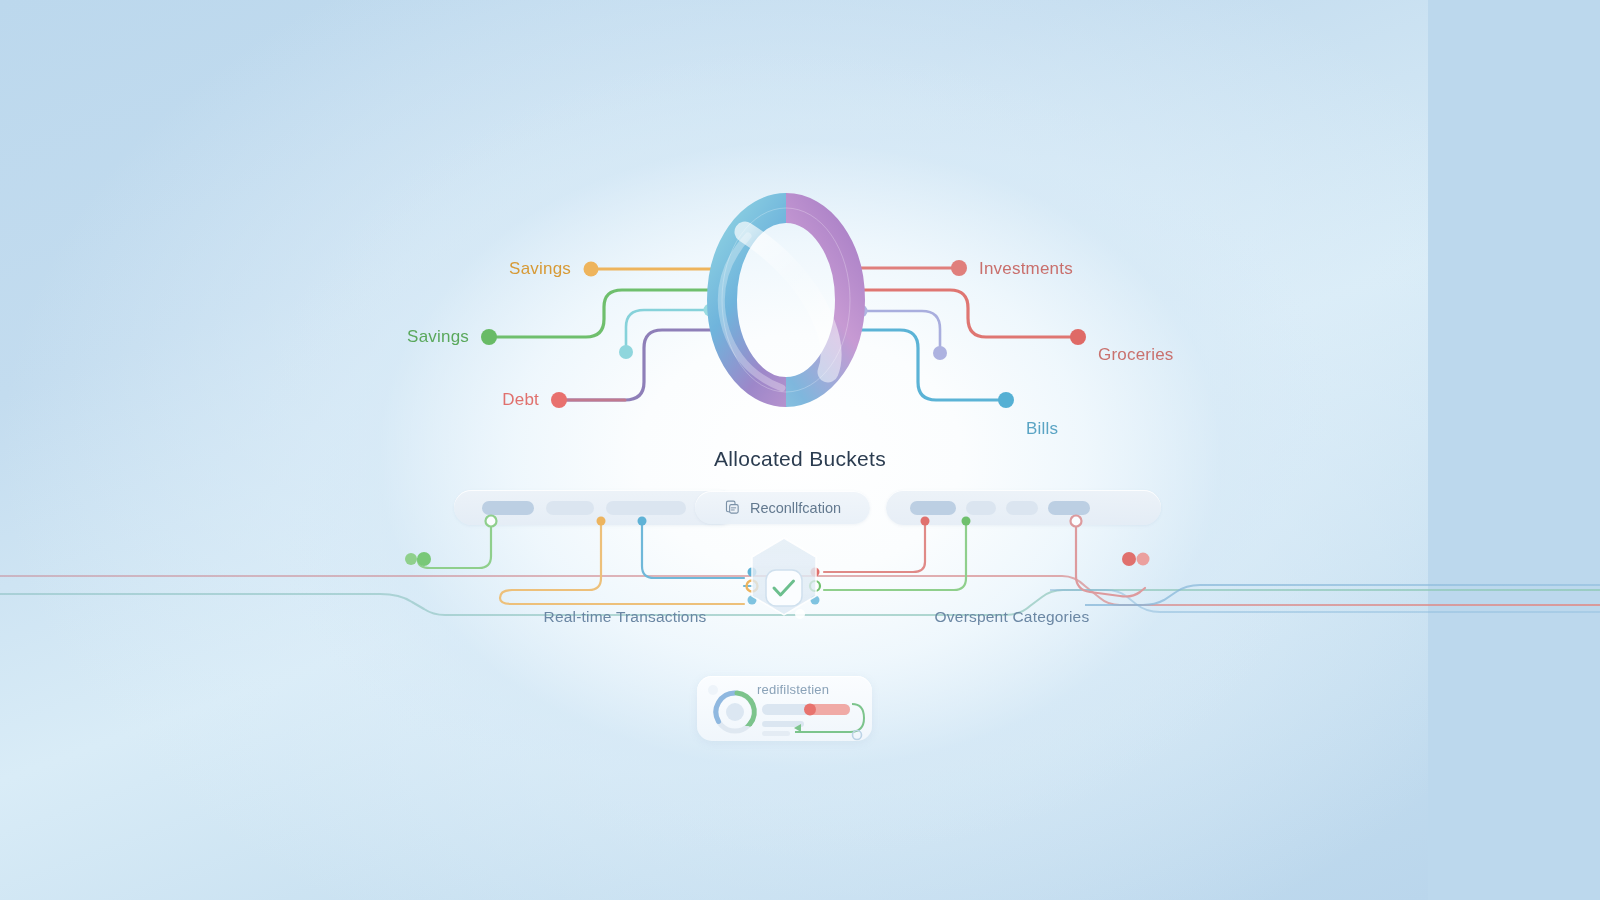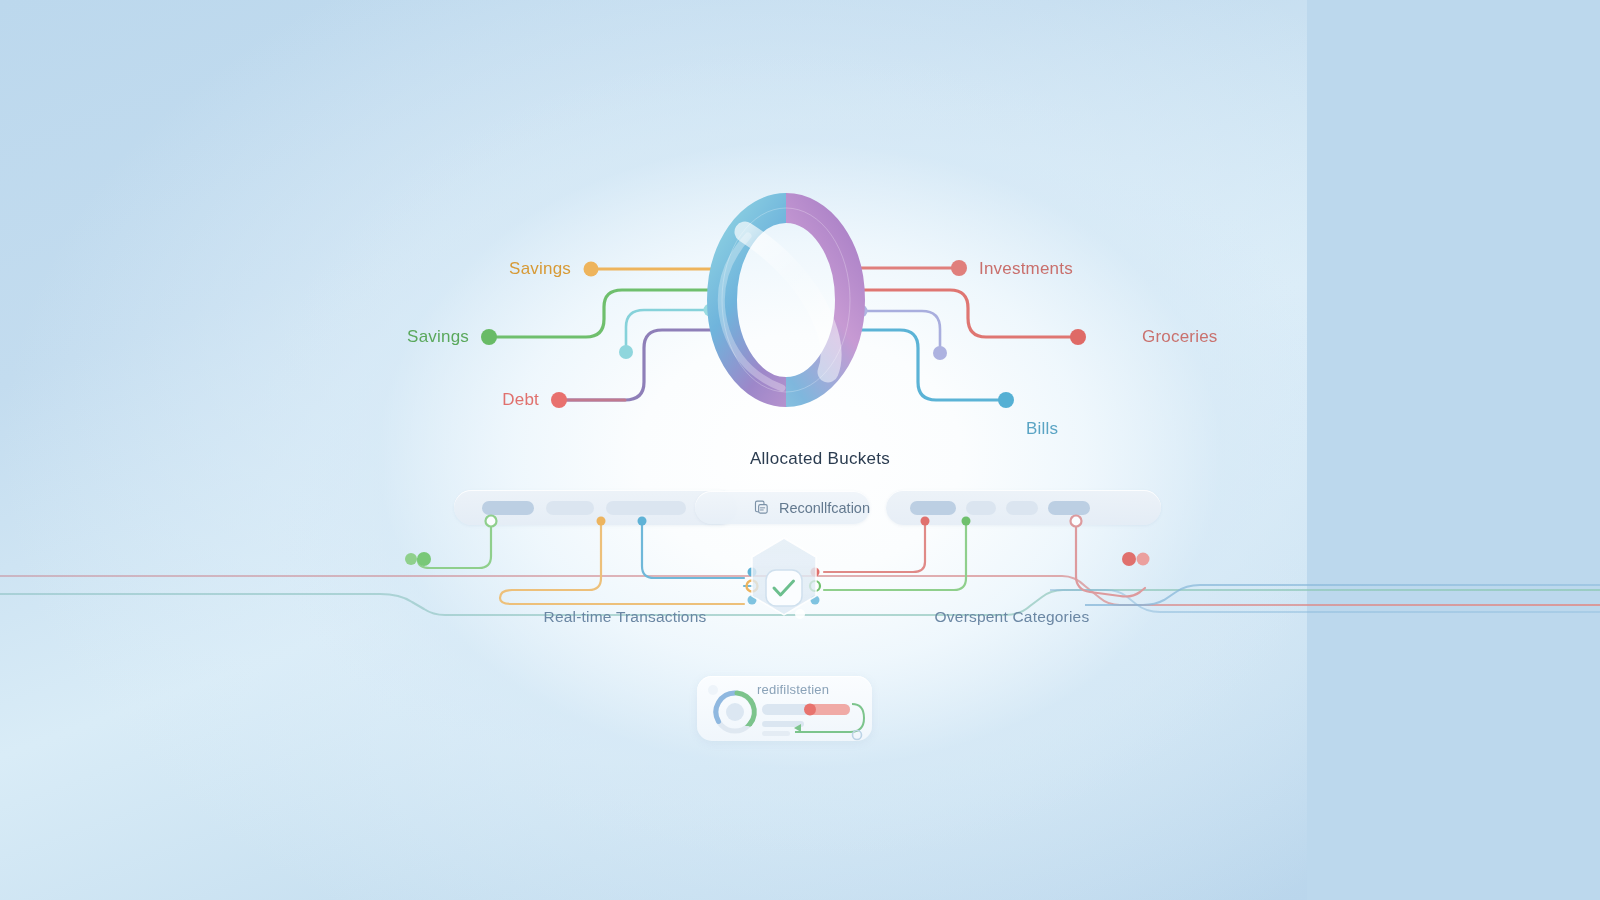--- a/index.html
+++ b/index.html
@@ -4,41 +4,41 @@
 <title>Allocated Buckets</title>
 <style>
   html,body{margin:0;padding:0;}
   body{
     width:1600px;height:900px;overflow:hidden;
     font-family:"Liberation Sans","DejaVu Sans",sans-serif;
     background:#bcd8ed;
     position:relative;
   }
   #stage{
-    position:absolute;inset:0;width:1307px;height:900px;
+    position:absolute;inset:0;width:1428px;height:900px;
     background:
       radial-gradient(ellipse 620px 460px at 800px 455px, #ffffff 0%, #fbfdfe 26%, rgba(240,248,253,0.92) 46%, rgba(214,233,246,0.55) 68%, rgba(188,216,237,0) 88%),
       radial-gradient(ellipse 1000px 700px at 800px 450px, #eaf4fb 0%, rgba(222,238,249,0.65) 45%, rgba(190,217,237,0) 80%),
       linear-gradient(160deg,#bcd8ed 0%,#c3dcef 28%,#d9ecf7 55%,#c6dff0 78%,#bad6ec 100%);
   }
   .layer{position:absolute;inset:0;width:1600px;height:900px;}
   svg.layer{overflow:visible;}
 
   
   .lbl{
     position:absolute;white-space:nowrap;
     font-size:17px;letter-spacing:.2px;
     font-family:"Liberation Sans","DejaVu Sans",sans-serif;
   }
   .lbl.r{transform:translate(-100%,-50%);}
   .lbl.l{transform:translate(0,-50%);text-align:right;}
 
   #title{
-    position:absolute;left:820px;top:459px;transform:translate(-50%,-50%);
-    font-size:17px;color:#2b3c50;letter-spacing:.3px;white-space:nowrap;
+    position:absolute;left:800px;top:459px;transform:translate(-50%,-50%);
+    font-size:21px;color:#2b3c50;letter-spacing:.3px;white-space:nowrap;
   }
 
   .foot{
     position:absolute;top:617px;transform:translate(-50%,-50%);
     font-size:15.5px;color:#6b87a4;white-space:nowrap;letter-spacing:.2px;
   }
 
   
   .card{
     position:absolute;border-radius:26px;
@@ -48,21 +48,21 @@
   }
   .skel{height:14px;border-radius:8px;background:#c6d5e6;}
   .skel.pale{background:#dbe5f0;}
   .skel.deep{background:#bccfe3;}
 
   #pill-recon{
     position:absolute;left:695px;top:491px;width:175px;height:33px;
     border-radius:17px;
     background:linear-gradient(180deg,rgba(240,245,250,0.97),rgba(231,239,247,0.9));
     box-shadow:0 1px 3px rgba(120,150,180,.10), inset 0 1px 0 rgba(255,255,255,.9);
-    display:flex;align-items:center;justify-content:flex-end;gap:9px;
+    display:flex;align-items:center;justify-content:center;gap:9px;
   }
   #pill-recon .ptxt{font-size:14.5px;color:#63798f;white-space:nowrap;}
 
   
   #mini{
     position:absolute;left:697px;top:676px;width:175px;height:65px;
     border-radius:15px;
     background:linear-gradient(180deg,rgba(251,253,255,0.97),rgba(242,247,252,0.9));
     box-shadow:0 2px 8px rgba(130,160,190,.12), inset 0 1px 0 rgba(255,255,255,.95);
   }
@@ -178,21 +178,21 @@
       <path d="M748,236 Q710,278 726,330 Q740,372 782,388" fill="none" stroke="#ffffff" stroke-width="7" stroke-linecap="round" opacity=".30"></path>
       <ellipse cx="786" cy="300" rx="64" ry="92" fill="none" stroke="#ffffff" stroke-width="1" opacity=".25"></ellipse>
     </g>
   </svg>
 
   <div class="lbl r" style="left:571px;top:269px;color:#d79a36;">Savings</div>
   <div class="lbl r" style="left:469px;top:337px;color:#5aa85c;">Savings</div>
   <div class="lbl r" style="left:539px;top:400px;color:#e0706d;">Debt</div>
 
   <div class="lbl l" style="left:979px;top:269px;color:#c96f6c;">Investments</div>
-  <div class="lbl l" style="left:1098px;top:337px;color:#c9716e;margin-left:44px;">Groceries</div>
+  <div class="lbl l" style="left:1098px;top:355px;color:#c9716e;">Groceries</div>
   <div class="lbl l" style="left:1026px;top:400px;color:#5aa4c4;margin-top:29px;">Bills</div>
 
   <div id="title">Allocated Buckets</div>
 
   <div class="card" style="left:454px;top:490px;width:227px;height:35px;padding:0 28px;gap:12px;">
     <span class="skel deep" style="width:52px;"></span>
     <span class="skel pale" style="width:48px;"></span>
     <span class="skel pale" style="width:80px;"></span>
   </div>
 

